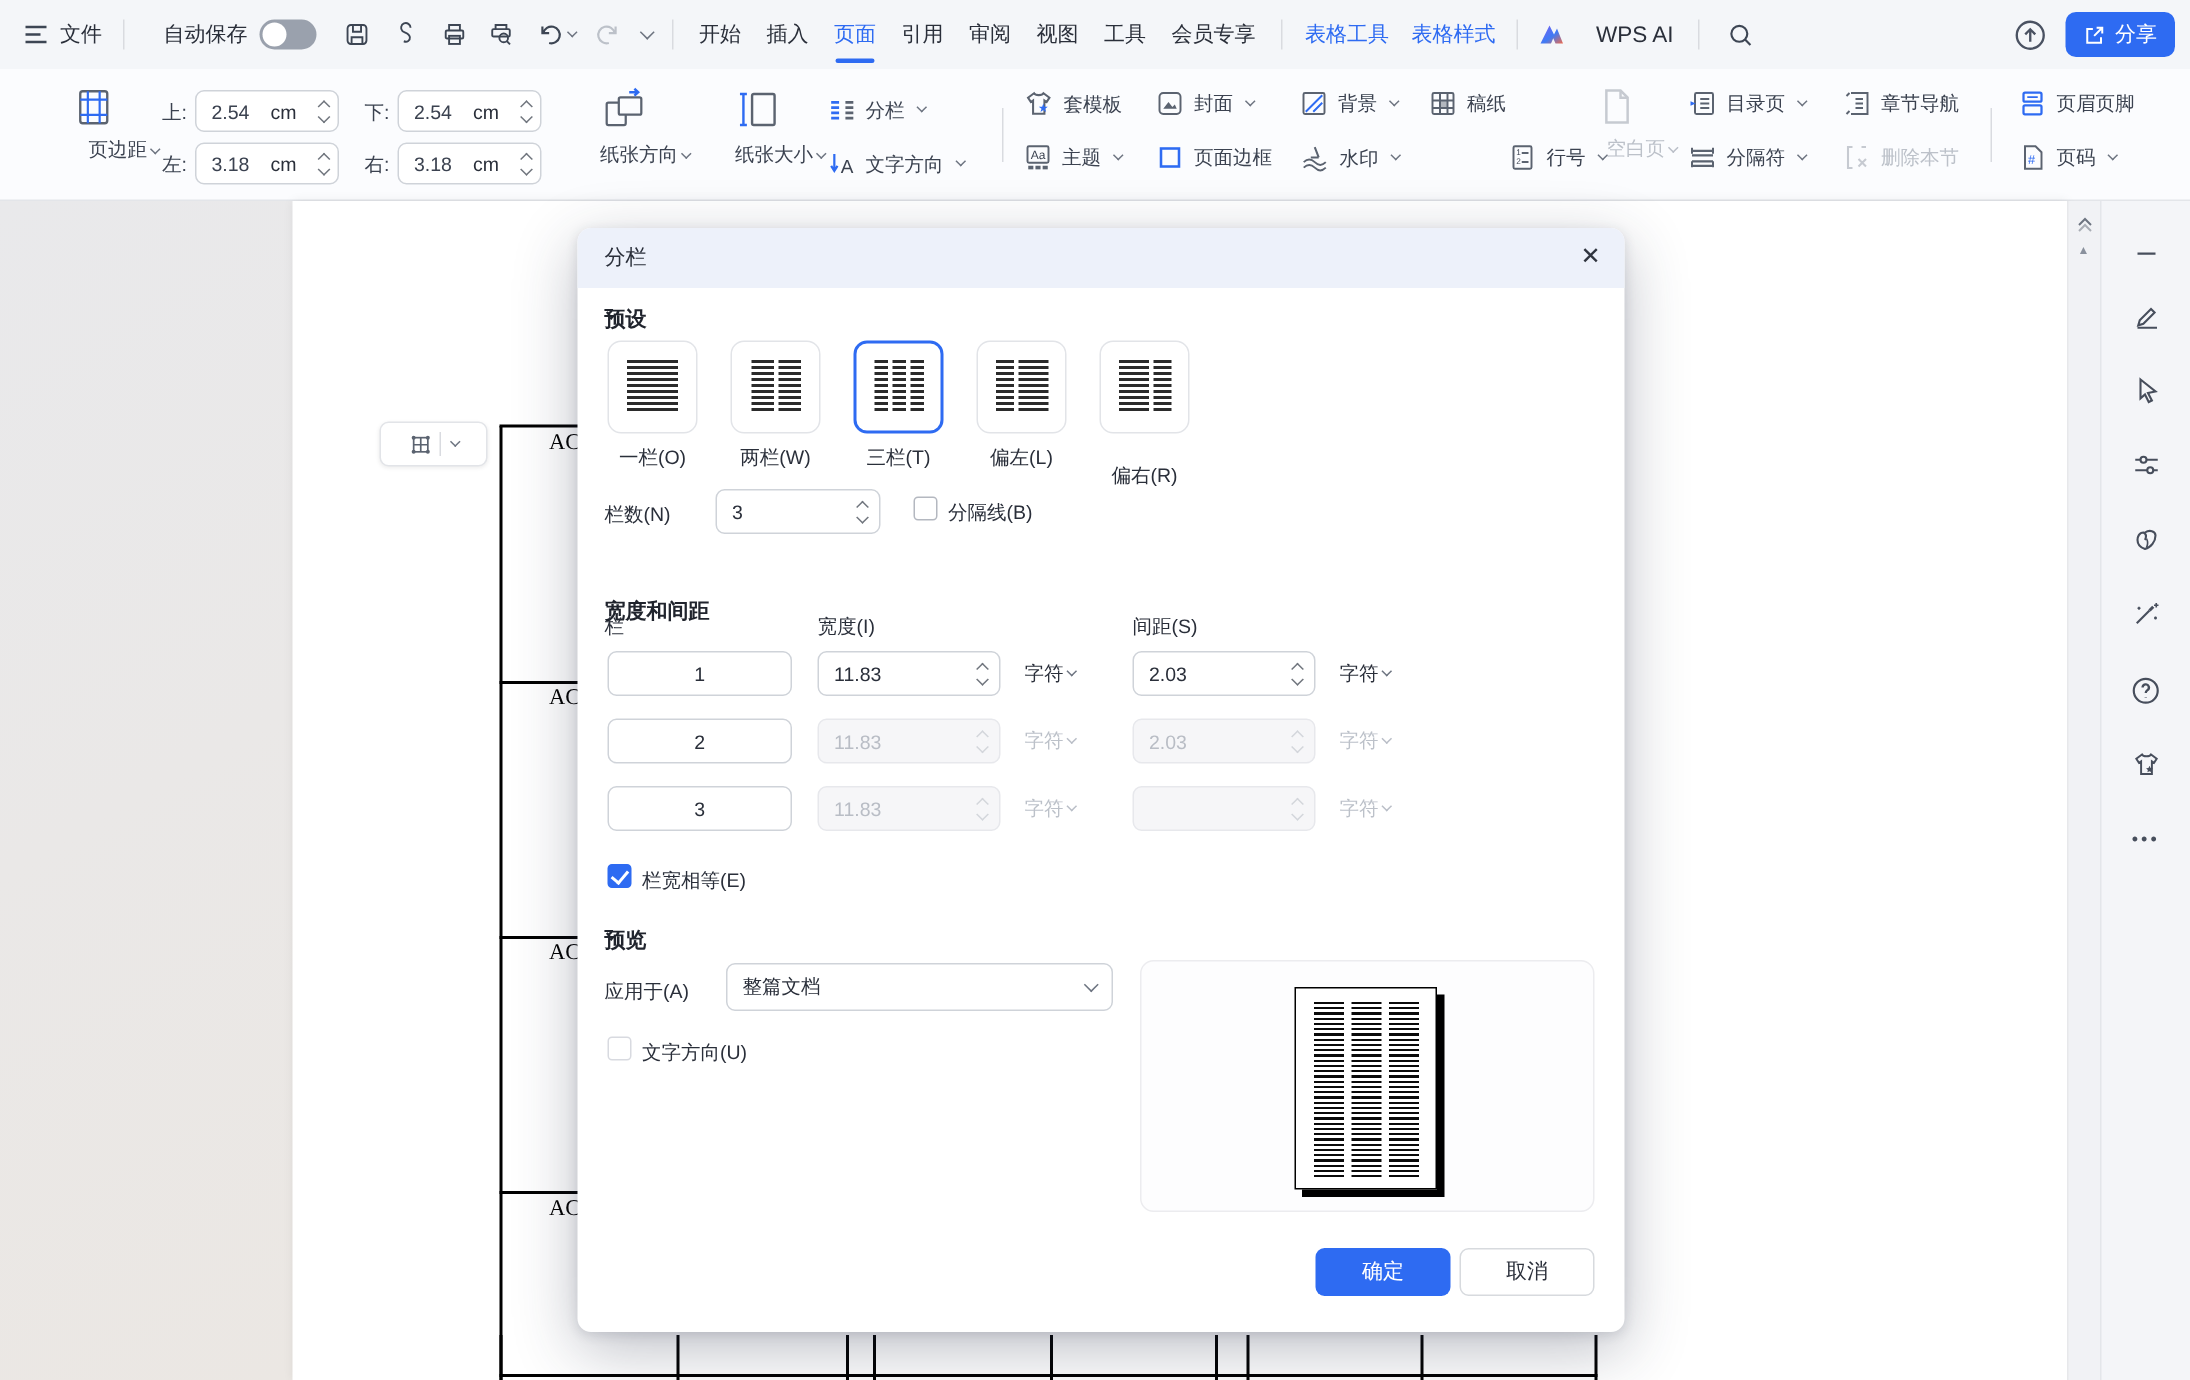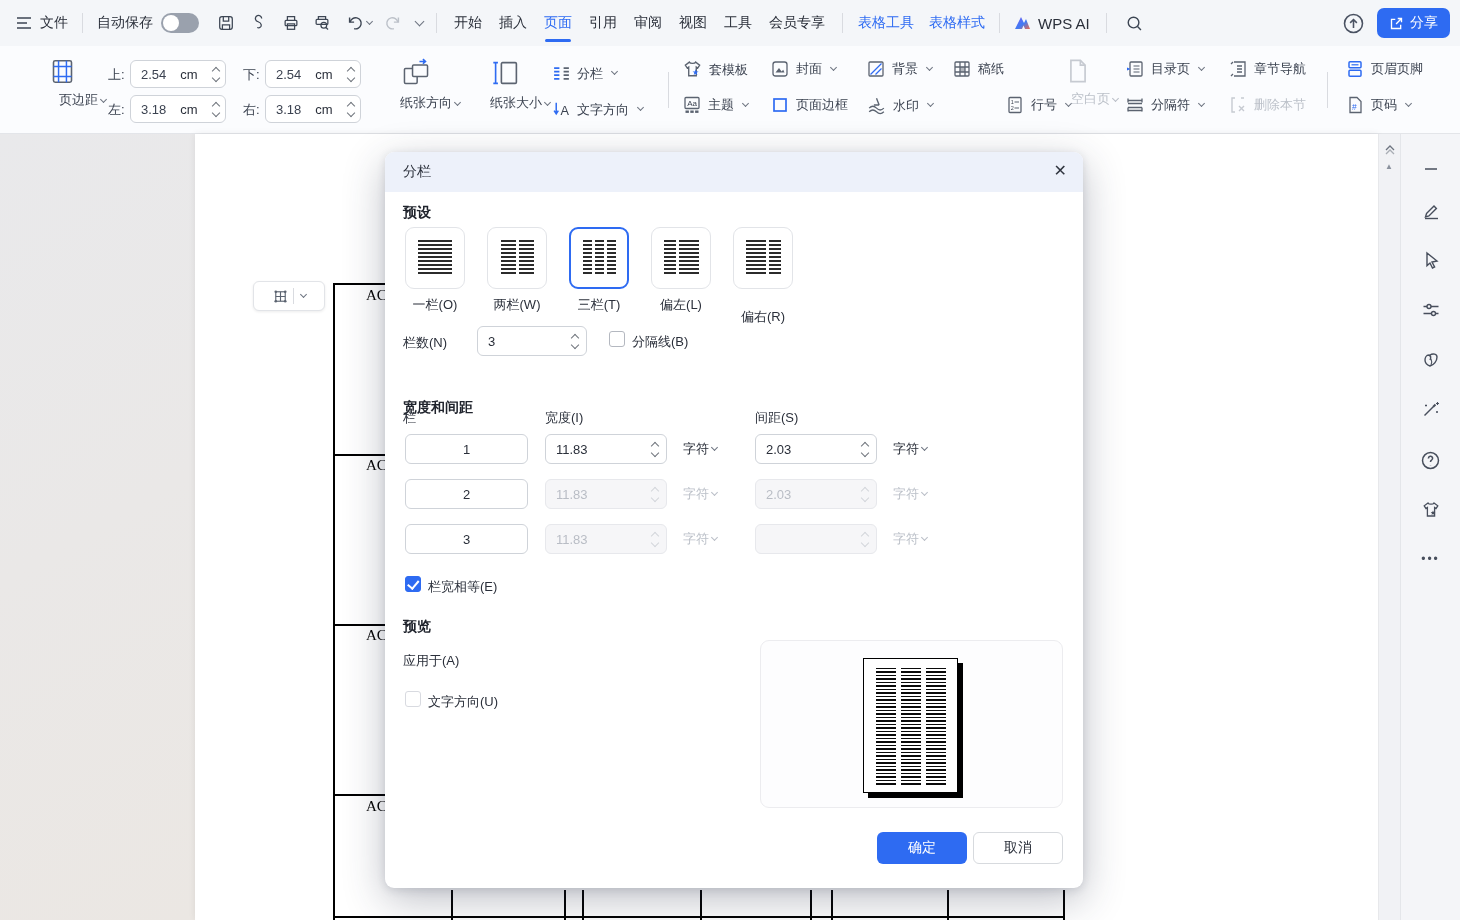--- a/index.html
+++ b/index.html
@@ -81,21 +81,21 @@
 <div class="app">
 
   <div class="topbar">
     <span class="tb qicon" style="margin-left:0">
       <svg width="16" height="14" viewBox="0 0 16 14">
           <path d="M1 2h14M1 7h10M1 12h14" stroke="#3d4654" stroke-width="1.6" fill="none"></path>
         </svg>
     </span>
     <span class="tb" style="margin-left:8px">文件</span>
     <span class="vdiv" style="margin-left:14px"></span>
-    <span class="tb" style="margin-left:14px">自动保存</span>
+    <span class="tb" style="margin-left:26px">自动保存</span>
     <span class="toggle">
         <span class="knob"></span>
       </span>
     <span class="qicon" style="margin-left:18px">
       <svg width="18" height="18" viewBox="0 0 20 20" fill="none" stroke="#3d4654" stroke-width="1.4">
           <rect x="3" y="3" width="14" height="14" rx="2.5"></rect>
           <path d="M7 3v5h6V3"></path>
           <path d="M6 17v-5h8v5"></path>
         </svg>
     </span>
@@ -151,21 +151,21 @@
           <defs>
             <linearGradient id="ai" x1="0" y1="0" x2="1" y2="1">
               <stop offset="0" stop-color="#7b5cf0"></stop>
               <stop offset=".55" stop-color="#3f7bf5"></stop>
               <stop offset="1" stop-color="#f0694a"></stop>
             </linearGradient>
           </defs>
           <path d="M3 15 L9 3 L12 9 L14 5 L18 15 L13 15 L11.5 11.5 L10 15 Z" fill="url(#ai)"></path>
         </svg>
     </span>
-    <span class="tb" style="margin-left:6px;font-size:15px">WPS AI</span>
+    <span class="tb" style="margin-left:20px;font-size:15px">WPS AI</span>
     <span class="vdiv" style="margin-left:16px"></span>
     <span class="qicon" style="margin-left:18px">
       <svg width="19" height="19" viewBox="0 0 20 20" fill="none" stroke="#3d4654" stroke-width="1.5">
           <circle cx="9" cy="9" r="5.6"></circle>
           <path d="M13.2 13.2l3.6 3.6"></path>
         </svg>
     </span>
     <span class="qicon" style="margin-left:auto">
       <svg width="23" height="23" viewBox="0 0 22 22" fill="none" stroke="#4a5262" stroke-width="1.5">
           <circle cx="11" cy="11" r="8.6"></circle>
@@ -619,20 +619,24 @@
       <div class="unitdd dis" style="left:508px;top:372px">
           <span>字符</span>
           <span class="chev sm grey"></span>
         </div>
 
       <span class="cb on" style="left:20px;top:424px"></span>
       <span class="cblab" style="left:43px;top:426px">栏宽相等(E)</span>
 
       <span class="abs sec" style="left:18px;top:466px">预览</span>
       <span class="abs" style="left:18px;top:500px">应用于(A)</span>
+      <div class="select" style="left:99px;top:490px;width:258px">
+        <span>整篇文档</span>
+        <span class="chev"></span>
+      </div>
       <span class="cb off2" style="left:20px;top:539px"></span>
       <span class="cblab dis" style="left:43px;top:541px">文字方向(U)</span>
 
       <div class="pvpane">
         <div class="pvpage">
           <span class="pvcol"></span>
             <span class="pvcol"></span>
             <span class="pvcol"></span>
         </div>
       </div>

